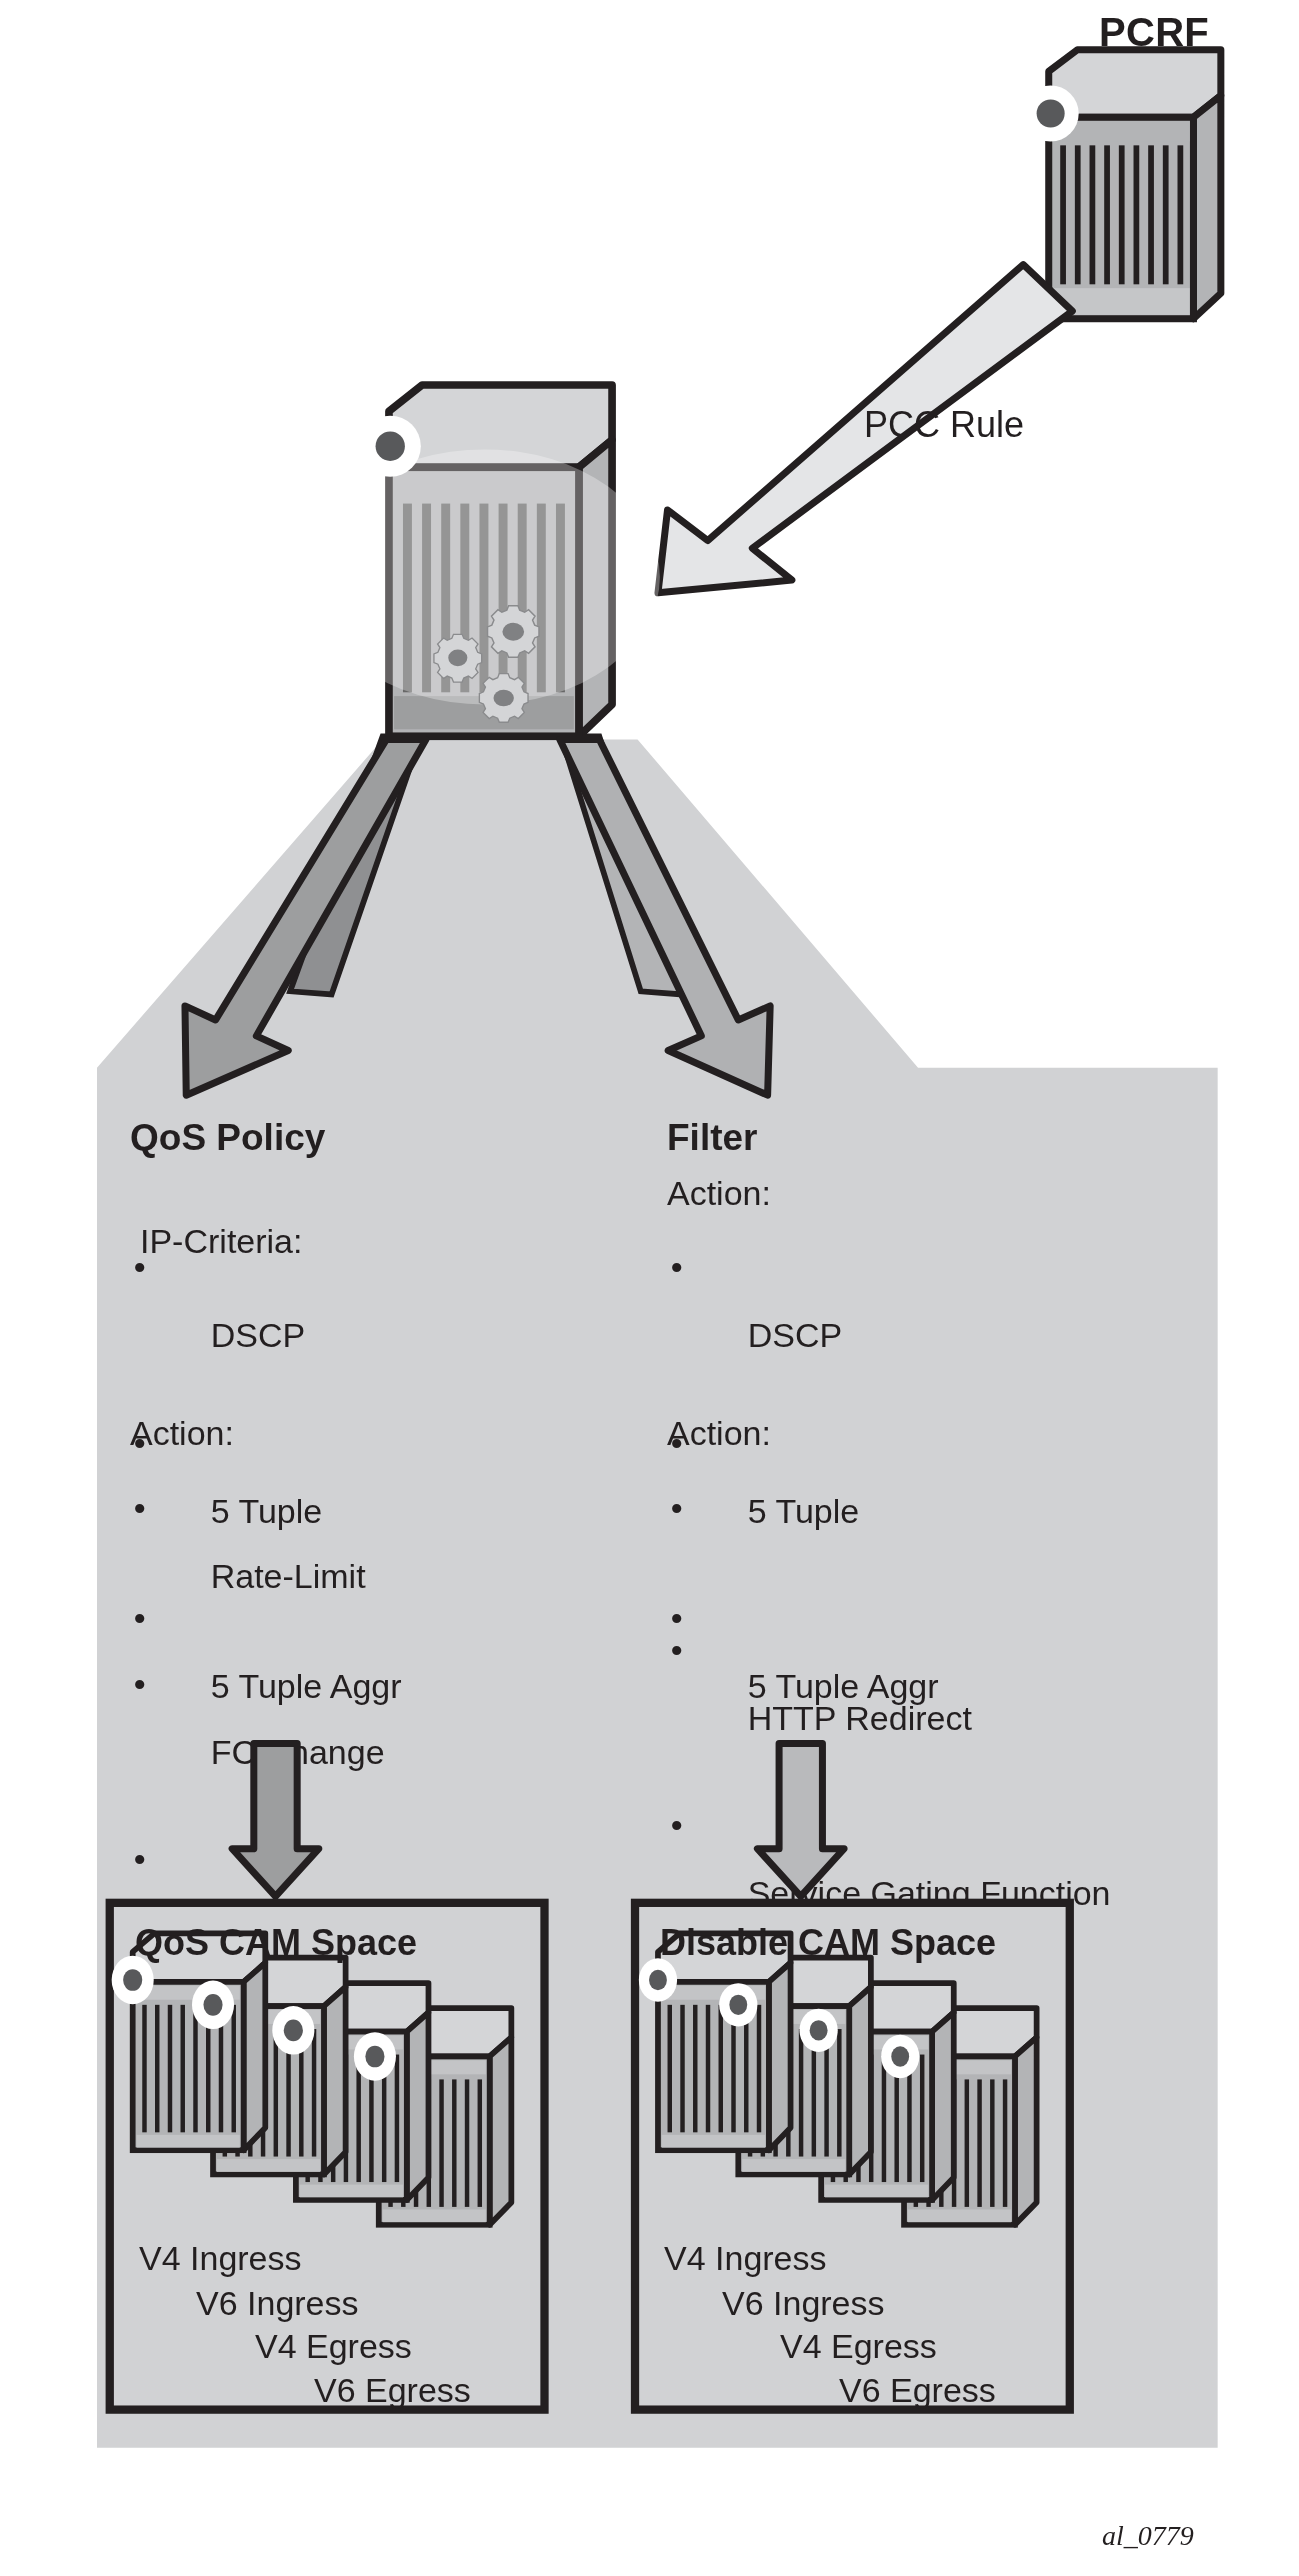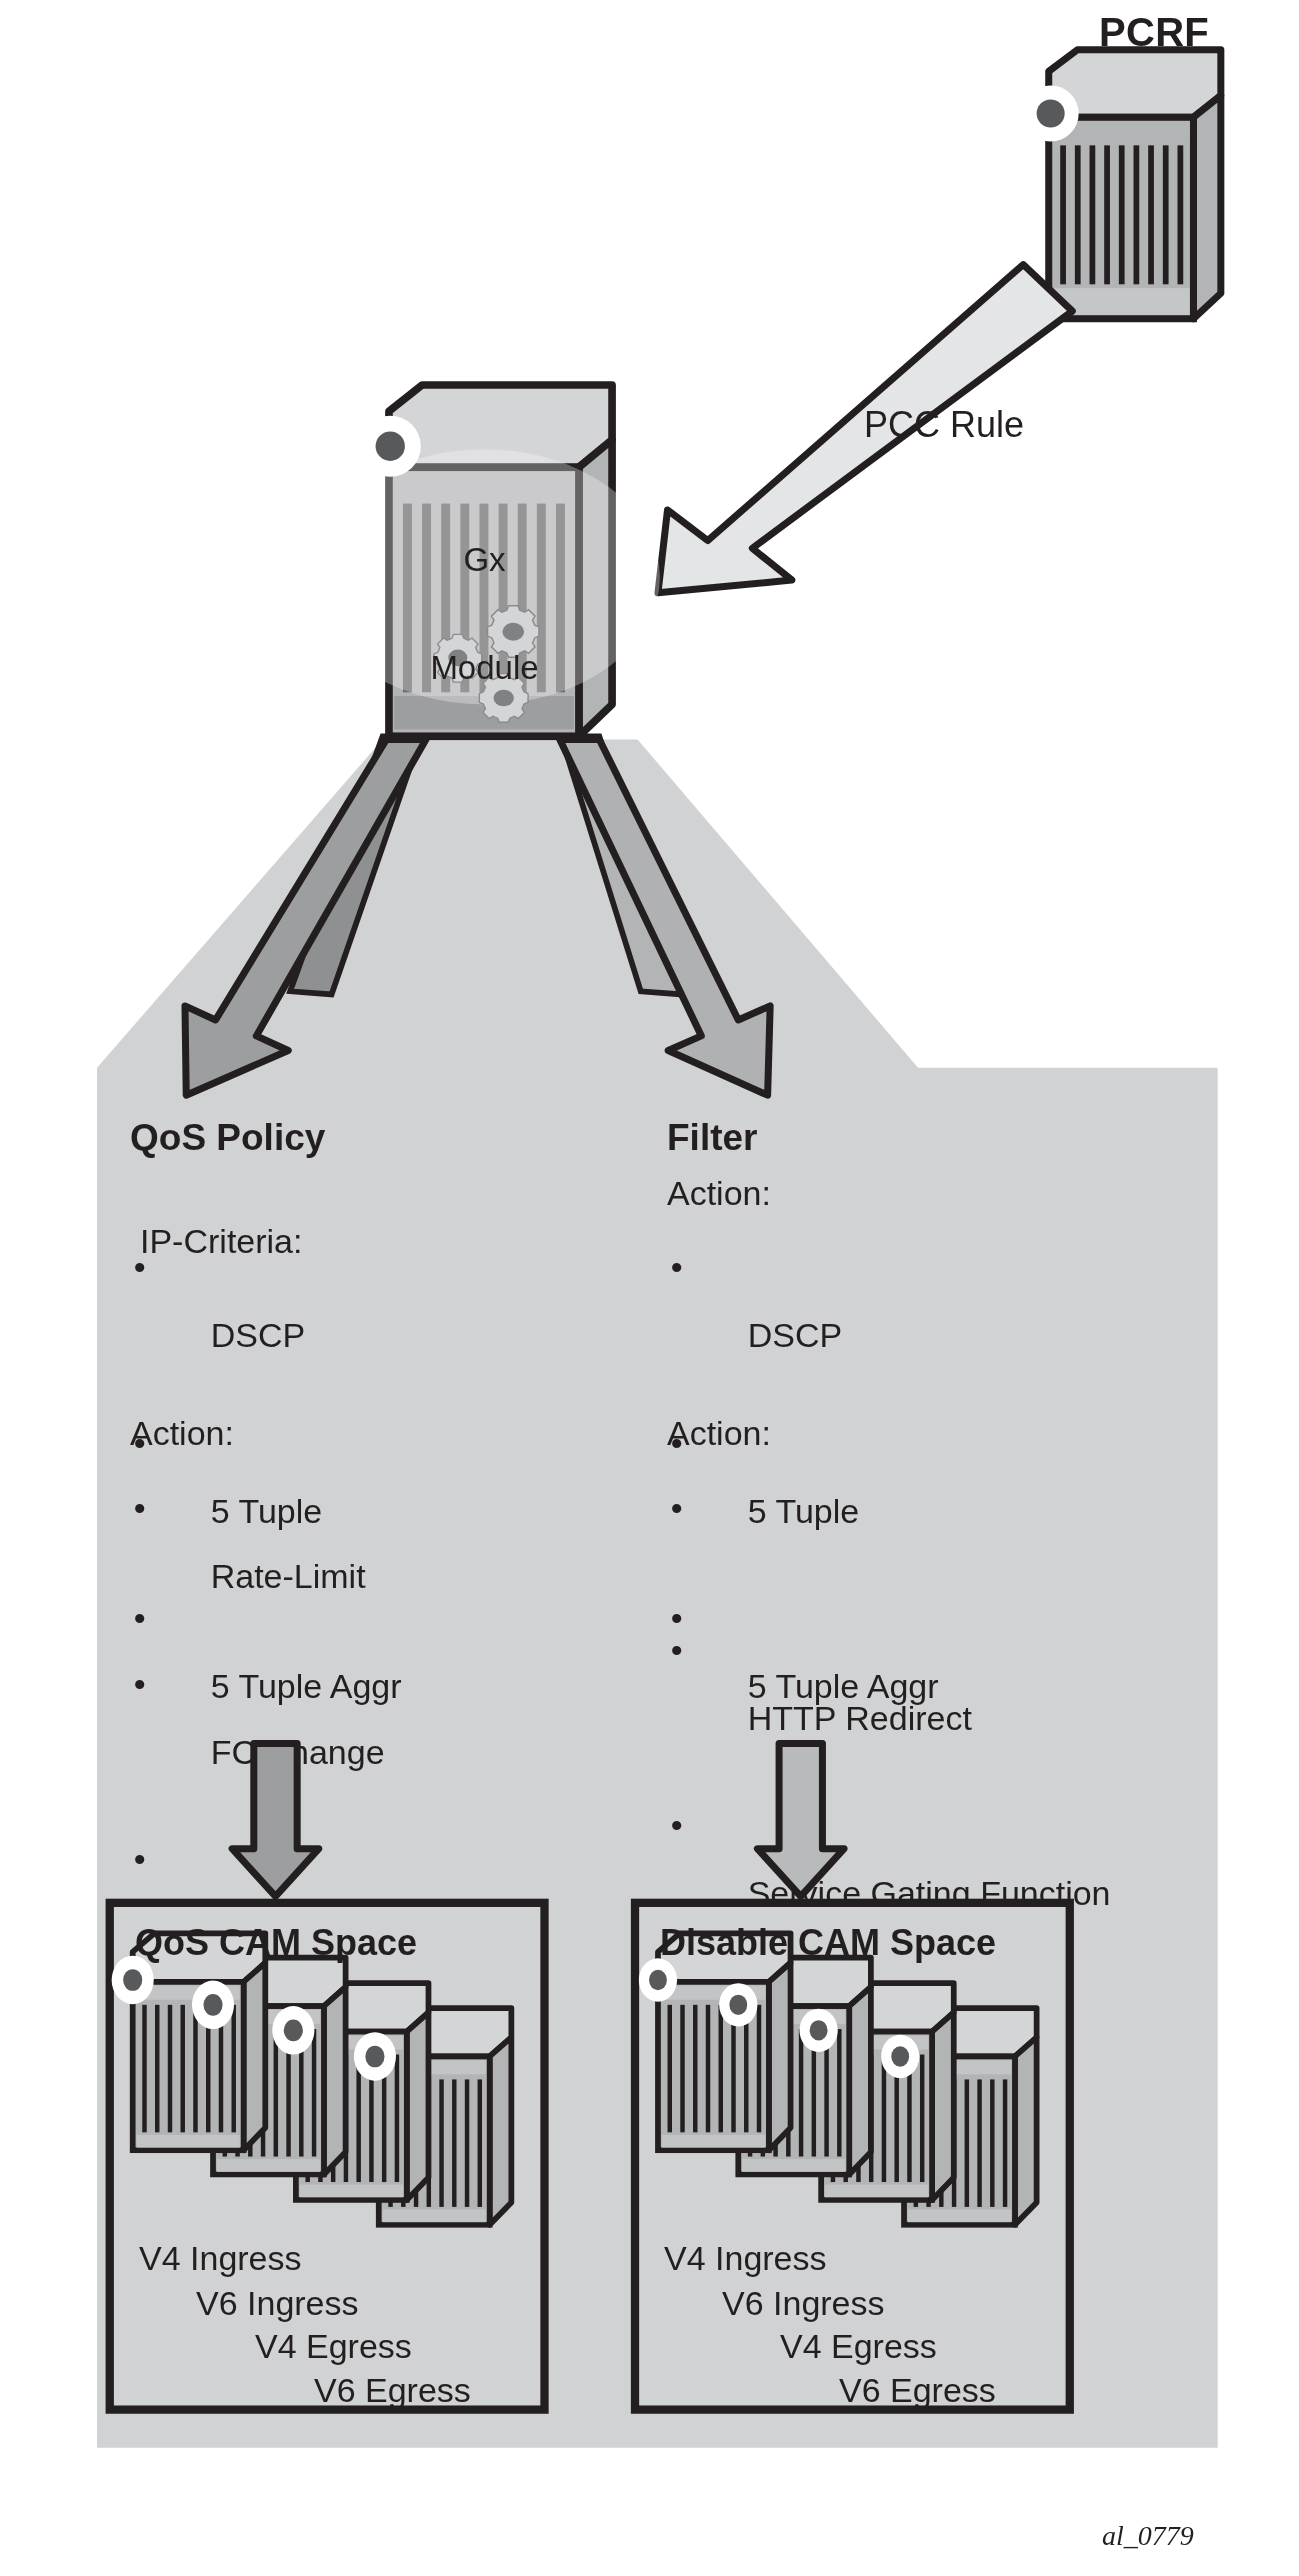--- a/index.html
+++ b/index.html
@@ -107,24 +107,20 @@
           <path d="M -13 -44 L 13 -44 L 18 -32 L 32 -26 L 43 -33 L 61 -15 L 54 -4 L 60 10 L 72 15 L 72 41 L 60 46 L 54 60 L 61 71 L 43 89 L 32 82 L 18 88 L 13 100 L -13 100 L -18 88 L -32 82 L -43 89 L -61 71 L -54 60 L -60 46 L -72 41 L -72 15 L -60 10 L -54 -4 L -61 -15 L -43 -33 L -32 -26 L -18 -32 Z" transform="scale(0.56)"></path>
           <ellipse cx="0" cy="16" rx="17" ry="14" fill="#808183" stroke="none"></ellipse>
         </g>
         <g transform="translate(790,1080)">
           <path d="M -13 -44 L 13 -44 L 18 -32 L 32 -26 L 43 -33 L 61 -15 L 54 -4 L 60 10 L 72 15 L 72 41 L 60 46 L 54 60 L 61 71 L 43 89 L 32 82 L 18 88 L 13 100 L -13 100 L -18 88 L -32 82 L -43 89 L -61 71 L -54 60 L -60 46 L -72 41 L -72 15 L -60 10 L -54 -4 L -61 -15 L -43 -33 L -32 -26 L -18 -32 Z" transform="scale(0.53)"></path>
           <ellipse cx="0" cy="15" rx="16" ry="13" fill="#808183" stroke="none"></ellipse>
         </g>
       </g>
     </g>
   </svg>
-  <div class="txt gx-label" style="left:421px;top:469px;width:127px;">
-    <div>Gx</div>
-    <div>Module</div>
-  </div>
 
   <svg class="layer" viewBox="0 0 2039 4041" width="1300" height="2576">
     <path d="M 606 1160 L 668 1160 L 402 1625 L 452 1648 L 292 1718 L 290 1578 L 338 1600 Z" fill="#9d9e9f" stroke="#231f20" stroke-width="11" stroke-linejoin="round"></path>
     <path d="M 878 1160 L 940 1160 L 1158 1600 L 1208 1578 L 1204 1718 L 1048 1648 L 1100 1625 Z" fill="#b0b1b3" stroke="#231f20" stroke-width="11" stroke-linejoin="round"></path>
   </svg>
 
   <div class="txt col-title" style="left:130px;top:1119px;">QoS Policy</div>
   <div class="txt col-sub" style="left:140px;top:1176px;margin-top:48px;">IP-Criteria:</div>
   <ul class="plain txt" style="left:130px;top:1230px;">
     <li class="col-item" style="margin-bottom:19px;">

